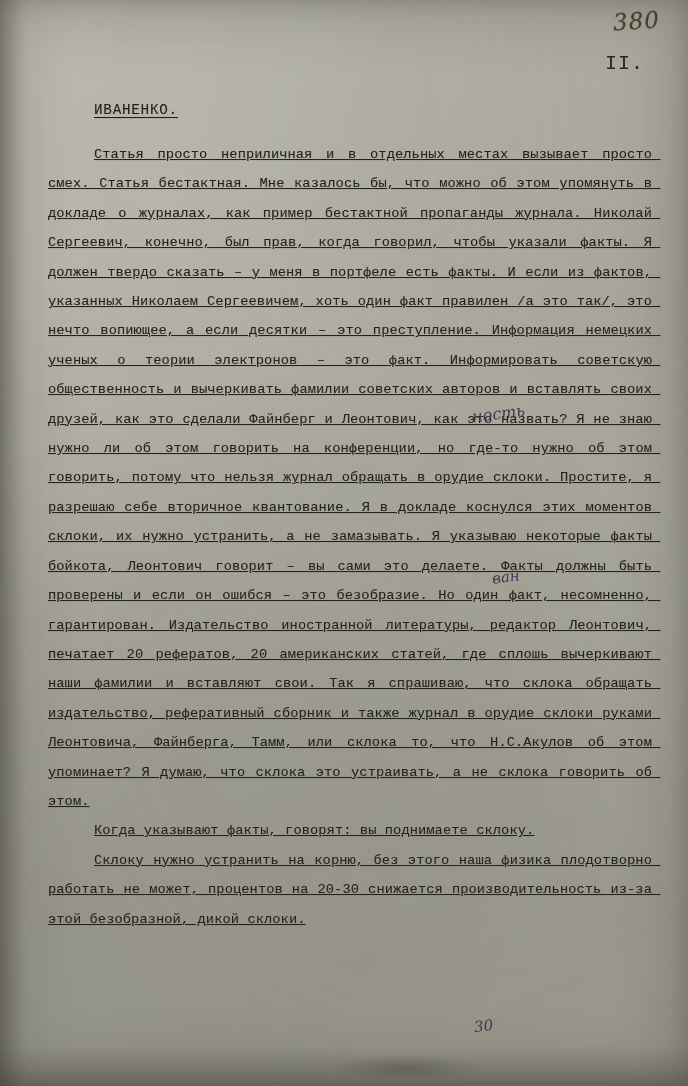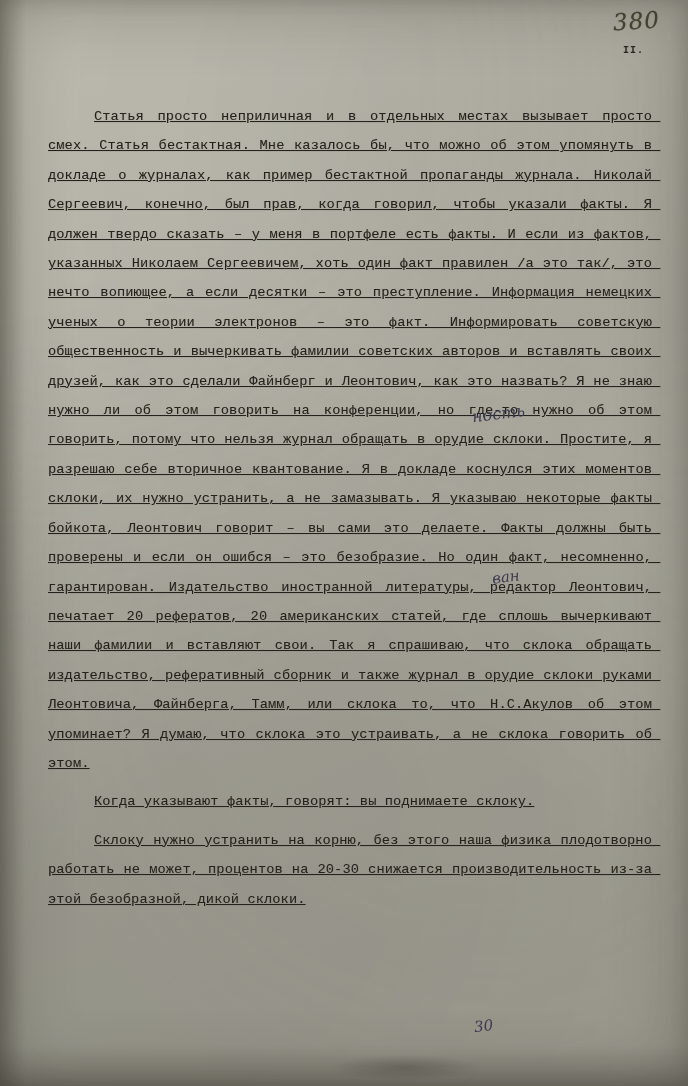--- a/index.html
+++ b/index.html
@@ -59,26 +59,25 @@
     font-family: "DejaVu Serif", serif;
     font-size: 23px;
     font-style: italic;
     color: #4a4535;
     letter-spacing: 1px;
     transform: rotate(-4deg);
     text-shadow: 0 0 1px rgba(70,65,50,0.5);
   }
   .page-roman {
     position: absolute;
-    top: 45px;
+    top: 52px;
     right: 44px;
-    font-size: 10px;
+    font-size: 20px;
     letter-spacing: 1px;
     color: #2b2822;
-    font-weight: bold;
   }
 
   .body-text {
     position: absolute;
     left: 48px;
     right: 36px;
     top: 102px;
   }
   .speaker {
     margin-left: 46px;
@@ -94,21 +93,21 @@
     font-size: 13.6px;
     line-height: 29.4px;
     letter-spacing: 0.15px;
     text-align: justify;
     text-justify: inter-word;
     color: #24221c;
     white-space: pre-wrap;
     text-decoration: underline;
   }
   p.para + p.para {
-    margin-top: 9px;
+    margin-top: 0px;
   }
   .indent {
     display: inline-block;
     width: 46px;
   }
   
   .body-text { text-shadow: 0.4px 0.3px 0 rgba(90,85,70,0.35); }
 
   
   .ink {
@@ -137,20 +136,21 @@
 
 <div class="page">
 
   <div class="grain"></div>
   <div class="smudge s2"></div>
 
   <div class="archive-number">380</div>
   <div class="page-roman">II.</div>
 
   <div class="body-text">
+    <div class="speaker">ИВАНЕНКО.</div>
 
     <p class="para"><span class="indent"></span><span>Статья просто неприличная и в отдельных местах вызывает просто смех. Статья бестактная. Мне казалось бы, что можно об этом упомянуть в докладе о журналах, как пример бестактной пропаганды журнала. Николай Сергеевич, конечно, был прав, когда говорил, чтобы указали факты. Я должен твердо сказать – у меня в портфеле есть факты. И если из фактов, указанных Николаем Сергеевичем, хоть один факт правилен /а это так/, это нечто вопиющее, а если десятки – это преступление. Информация немецких ученых о теории электронов – это факт. Информировать советскую общественность и вычеркивать фамилии советских авторов и вставлять своих друзей, как это сделали Файнберг и Леонтович, как это назвать? Я не знаю нужно ли об этом говорить на конференции, но где-то нужно об этом говорить, потому что нельзя журнал обращать в орудие склоки. Простите, я разрешаю себе вторичное квантование. Я в докладе коснулся этих моментов склоки, их нужно устранить, а не замазывать. Я указываю некоторые факты бойкота, Леонтович говорит – вы сами это делаете. Факты должны быть проверены и если он ошибся – это безобразие. Но один факт, несомненно, гарантирован. Издательство иностранной литературы, редактор Леонтович, печатает 20 рефератов, 20 американских статей, где сплошь вычеркивают наши фамилии и вставляют свои. Так я спрашиваю, что склока обращать издательство, реферативный сборник и также журнал в орудие склоки руками Леонтовича, Файнберга, Тамм, или склока то, что Н.С.Акулов об этом упоминает? Я думаю, что склока это устраивать, а не склока говорить об этом.</span></p>
 
     <p class="para"><span class="indent"></span><span>Когда указывают факты, говорят: вы поднимаете склоку.</span></p>
 
     <p class="para"><span class="indent"></span><span>Склоку нужно устранить на корню, без этого наша физика плодотворно работать не может, процентов на 20-30 снижается производительность из-за этой безобразной, дикой склоки.</span></p>
   </div>
 
   <div class="ink ink-1">ность</div>
   <div class="ink ink-2">ван</div>

